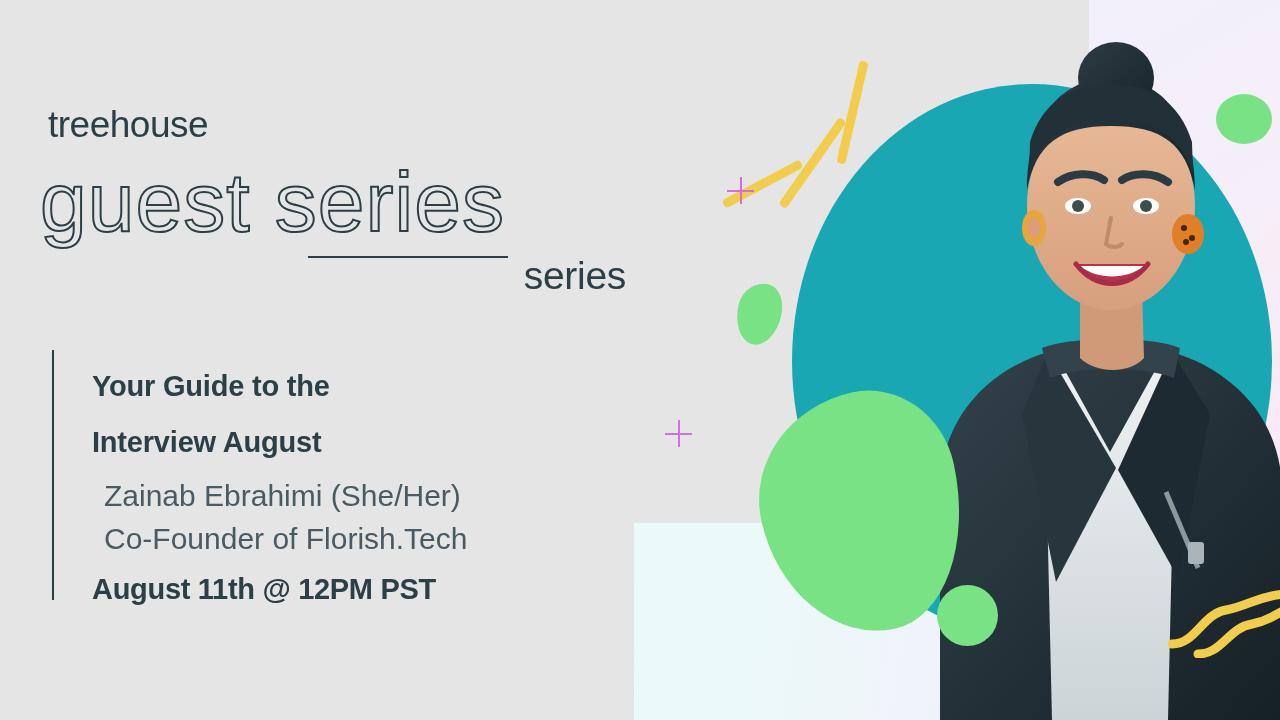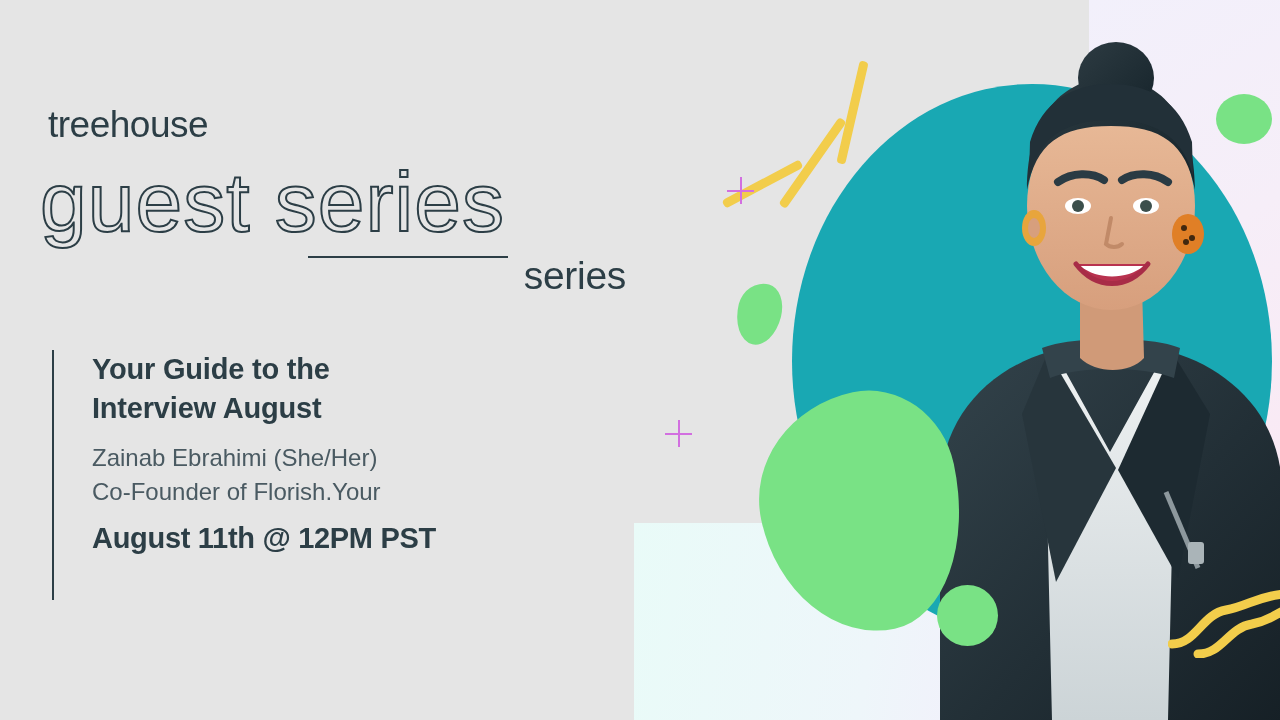--- a/index.html
+++ b/index.html
@@ -83,23 +83,23 @@
   }
   .series-rule{flex:1 1 auto;height:2px;background:#2c3e46;}
   .series-word{font-size:39px;font-weight:400;color:#2c3e46;line-height:1;letter-spacing:-0.3px;}
 
   .info-block{position:absolute;left:52px;top:350px;width:560px;padding-left:40px;}
   .info-rule{position:absolute;left:0;top:0;width:2px;height:250px;background:#2c3e46;}
   .info-title{
     font-size:29px;font-weight:700;line-height:1.33;color:#2c3e46;margin:0 0 14px 0;
     letter-spacing:-0.2px;
   }
-  .info-title span{display:block;}
+  .info-title span{display:block;margin-top:17px;}
   .info-sub{
-    font-size:24px;font-weight:400;line-height:1.42;color:#4a5a62;margin:0 0 14px 0;
+    font-size:30px;font-weight:400;line-height:1.42;color:#4a5a62;margin:0 0 14px 12px;
   }
   .info-sub span{display:block;}
   .info-date{
     font-size:29px;font-weight:700;color:#2c3e46;line-height:1.1;letter-spacing:-0.3px;
   }
 </style>
 </head>
 <body>
 
 <div class="stage">
@@ -210,18 +210,18 @@
   </div>
 
   <div class="info-block">
     <div class="info-rule"></div>
     <div class="info-title">
       <span>Your Guide to the</span>
       <span>Interview August</span>
     </div>
     <div class="info-sub">
       <span>Zainab Ebrahimi (She/Her)</span>
-      <span>Co-Founder of Florish.Your</span>
+      <span>Co-Founder of Florish.Tech</span>
     </div>
     <div class="info-date">August 11th @ 12PM PST</div>
   </div>
 
 </div>
 
 </body></html>

